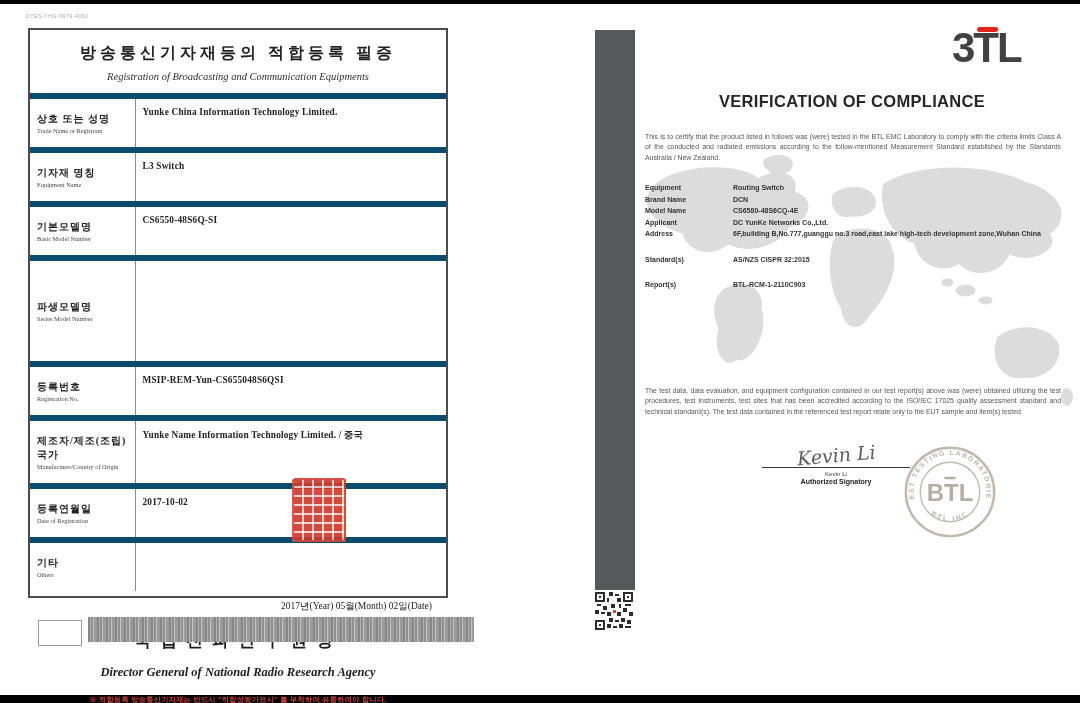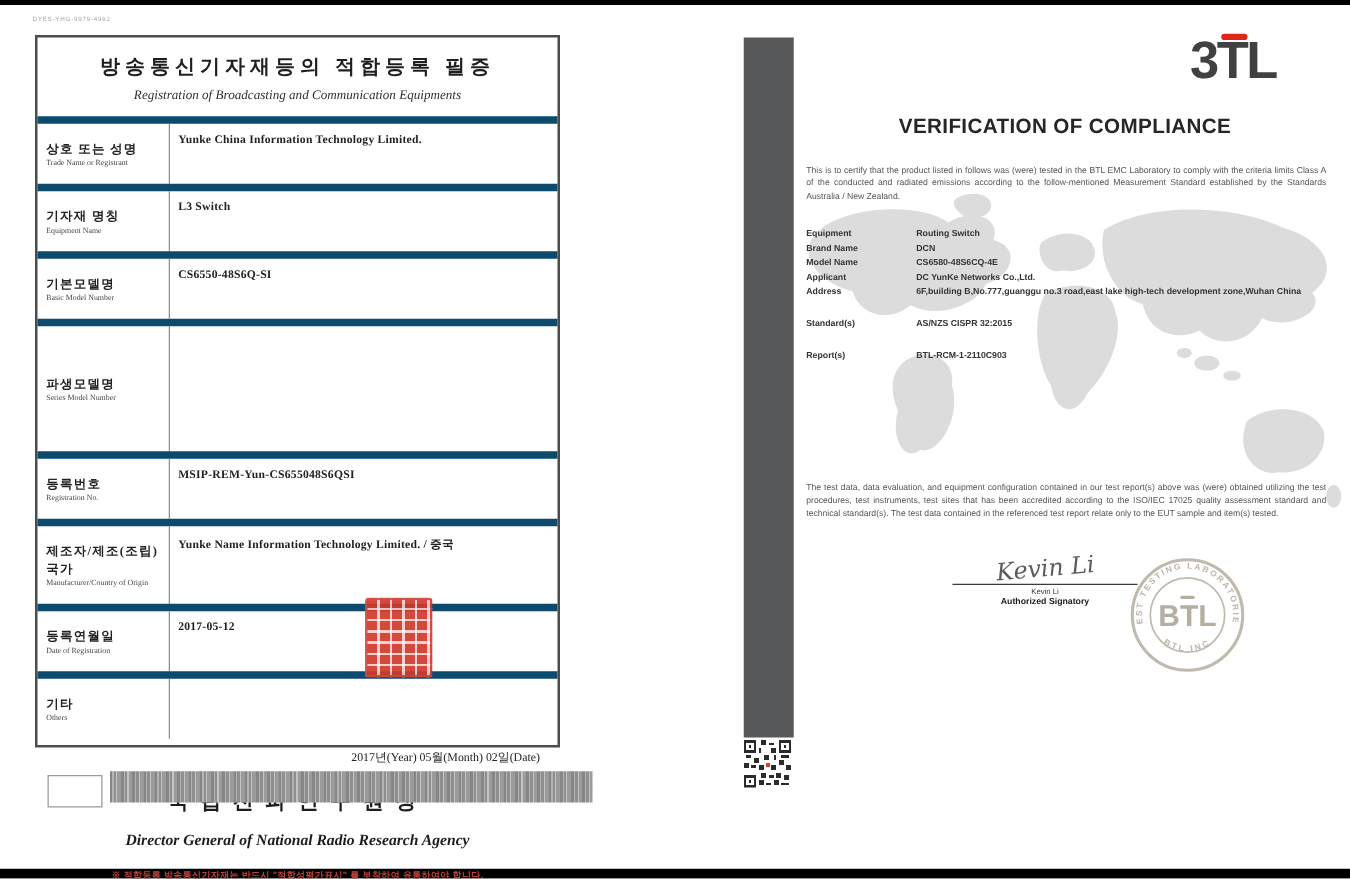--- a/index.html
+++ b/index.html
@@ -124,21 +124,21 @@
             <div class="lbl-ko">제조자/제조(조립)국가</div>
             <div class="lbl-en">Manufacturer/Country of Origin</div>
           </td>
           <td class="val">Yunke Name Information Technology Limited. / 중국</td>
         </tr>
         <tr class="r7">
           <td class="lbl">
             <div class="lbl-ko">등록연월일</div>
             <div class="lbl-en">Date of Registration</div>
           </td>
-          <td class="val">2017-05-12</td>
+          <td class="val">2017-10-02</td>
         </tr>
         <tr class="r8">
           <td class="lbl">
             <div class="lbl-ko">기타</div>
             <div class="lbl-en">Others</div>
           </td>
           <td class="val"></td>
         </tr>
       </tbody>
         </table>

